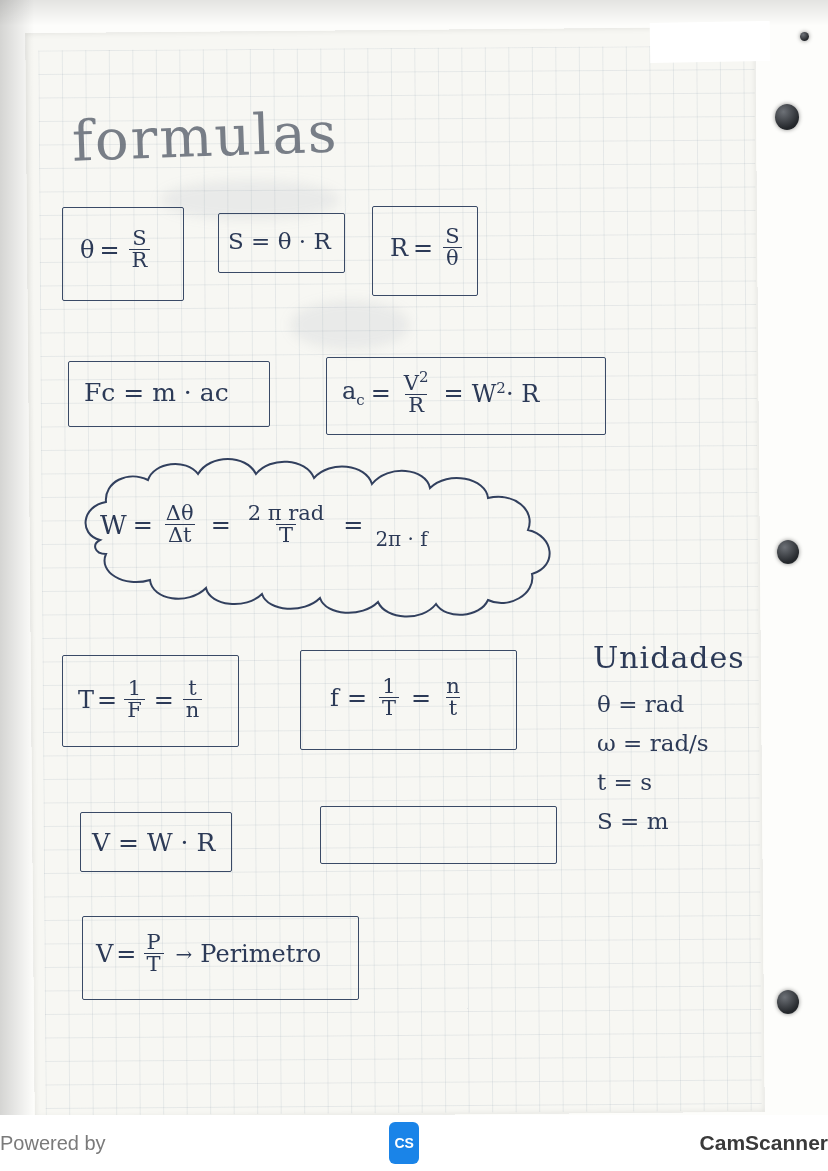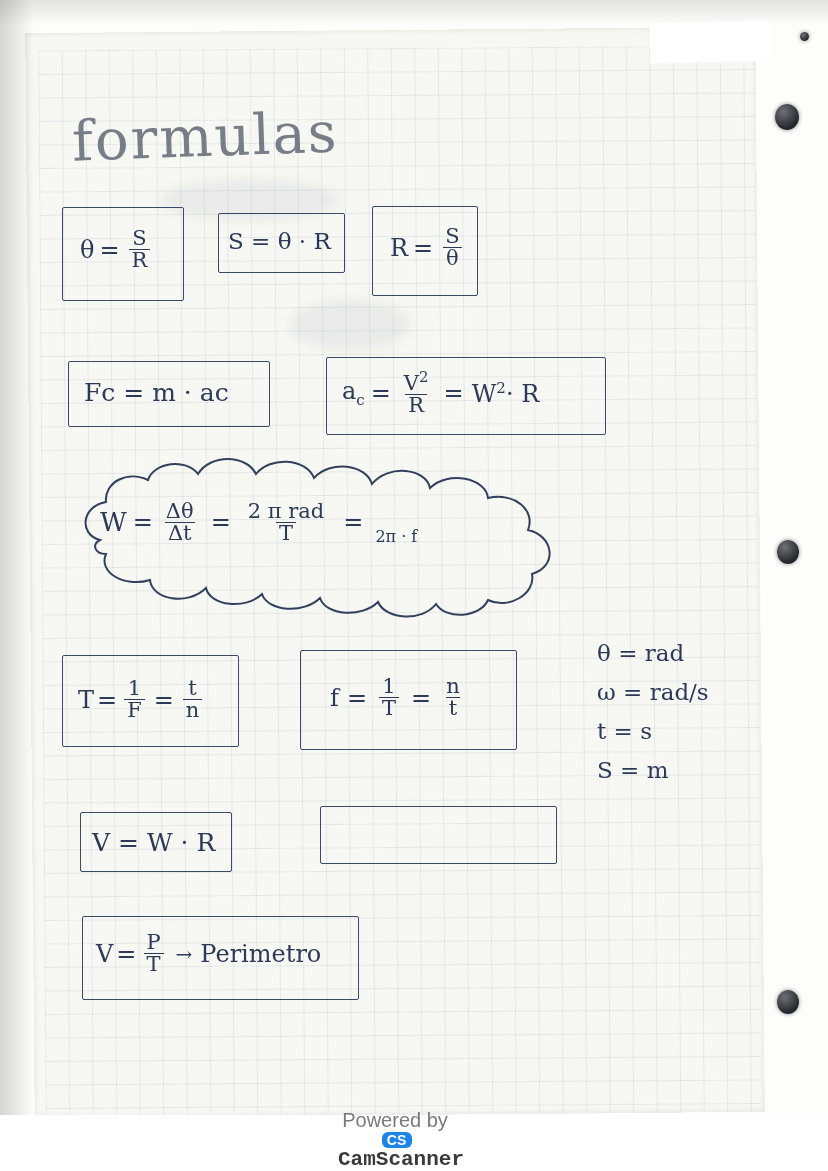--- a/index.html
+++ b/index.html
@@ -107,36 +107,36 @@
     font-family:"DejaVu Serif", serif;letter-spacing:1px;
   }
   .unit-row{
     font-size:23px;margin:0 0 13px 4px;font-family:"DejaVu Serif", serif;
     white-space:nowrap;
   }
   
   #footer{
     position:absolute;left:0;bottom:0;width:828px;height:56px;
     background:#ffffff;
-    display:flex;align-items:center;justify-content:flex-end;
-    padding-right:26px;box-sizing:border-box;flex-direction:column;
+    display:flex;align-items:center;justify-content:space-between;
+    box-sizing:border-box;
   }
   #footer .powered{
     font-size:20px;color:#7a7a7a;font-family:"Liberation Sans", sans-serif;
     margin-right:12px;
   }
   #footer .cs-badge{
     width:30px;height:42px;border-radius:6px;background:#1a84e8;
     color:#fff;font-size:14px;font-weight:bold;
     display:flex;align-items:center;justify-content:center;
     font-family:"Liberation Sans", sans-serif;margin-right:9px;
   }
   #footer .cs-name{
     font-size:21px;color:#3a3a3a;font-weight:bold;
-    font-family:Liberation Mono, monospace;
+    font-family:Liberation Sans, sans-serif;
   }
   .smudge{
     position:absolute;border-radius:50%;
     background:rgba(120,130,145,.10);
     filter:blur(6px);
   }
 </style>
 </head>
 <body>
 
@@ -225,21 +225,21 @@
       <span class="frac">
         <span class="num">Δθ</span>
         <span class="den">Δt</span>
       </span>
       <span style="margin:0 10px;">=</span>
       <span class="frac">
         <span class="num">2 π rad</span>
         <span class="den">T</span>
       </span>
       <span style="margin:0 12px;">=</span>
-      <span style="font-size:16px;margin-top:29px;">2π · f</span>
+      <span style="font-size:20px;margin-top:29px;">2π · f</span>
     </div>
   </div>
 
   <div class="box" style="left:62px;top:655px;width:175px;height:90px;"></div>
   <div class="formula" style="left:78px;top:678px;">
     <span>T</span>
     <span style="margin:0 3px;">=</span>
     <span class="frac">
       <span class="num">1</span>
       <span class="den">F</span>
@@ -277,20 +277,21 @@
     <span style="margin:0 3px;">=</span>
     <span class="frac">
       <span class="num">P</span>
       <span class="den">T</span>
     </span>
     <span style="margin:0 8px;font-size:20px;">→</span>
     <span style="font-size:24px;">Perimetro</span>
   </div>
 
   <div class="units">
+    <h4>Unidades</h4>
     <div class="unit-row">
       <span>θ</span>
       <span>=</span>
       <span>rad</span>
     </div>
     <div class="unit-row">
       <span>ω</span>
       <span>=</span>
       <span>rad/s</span>
     </div>

